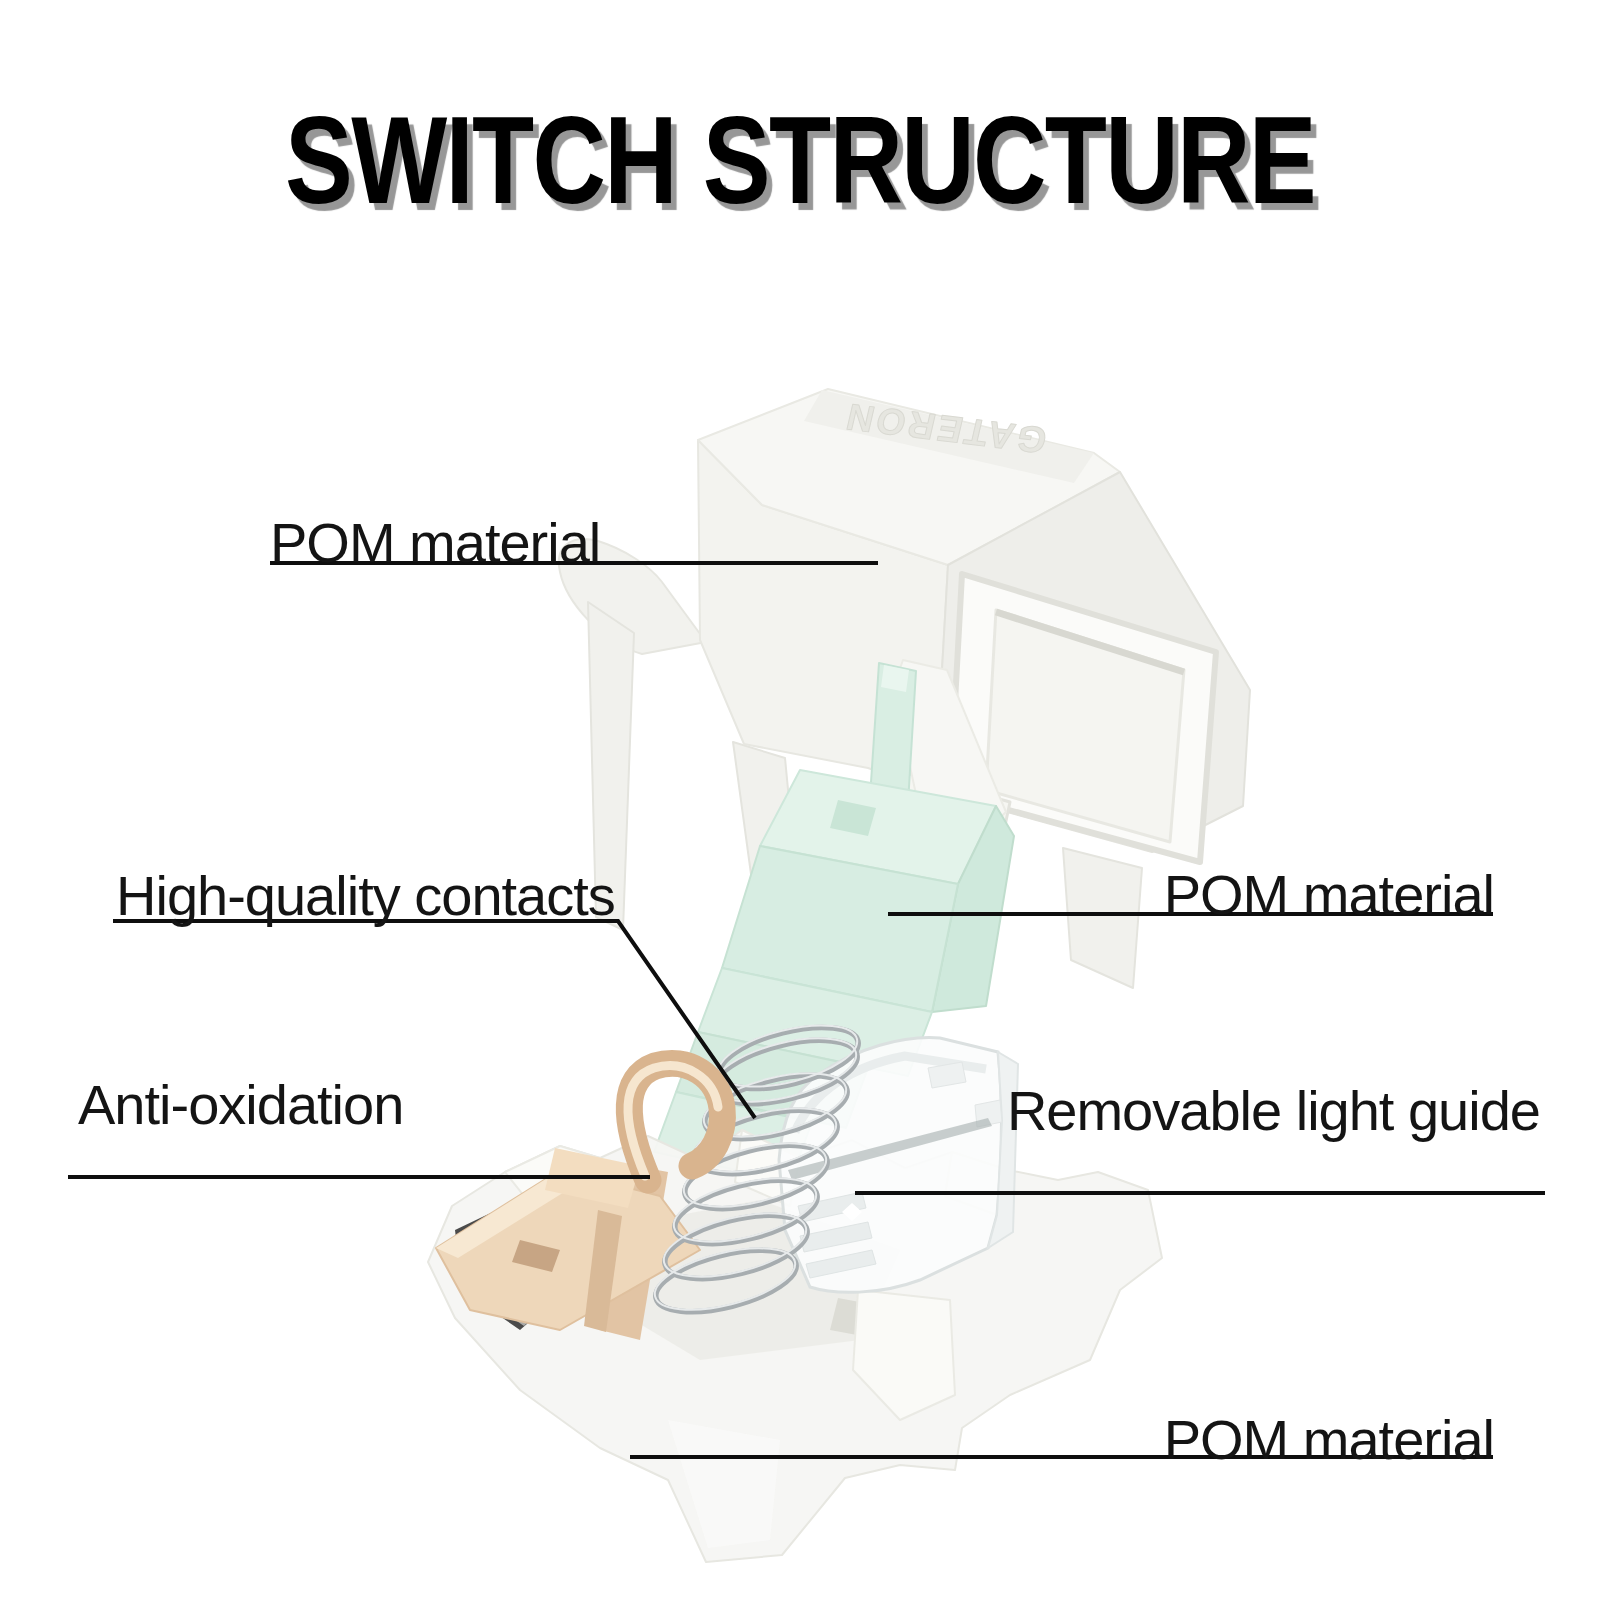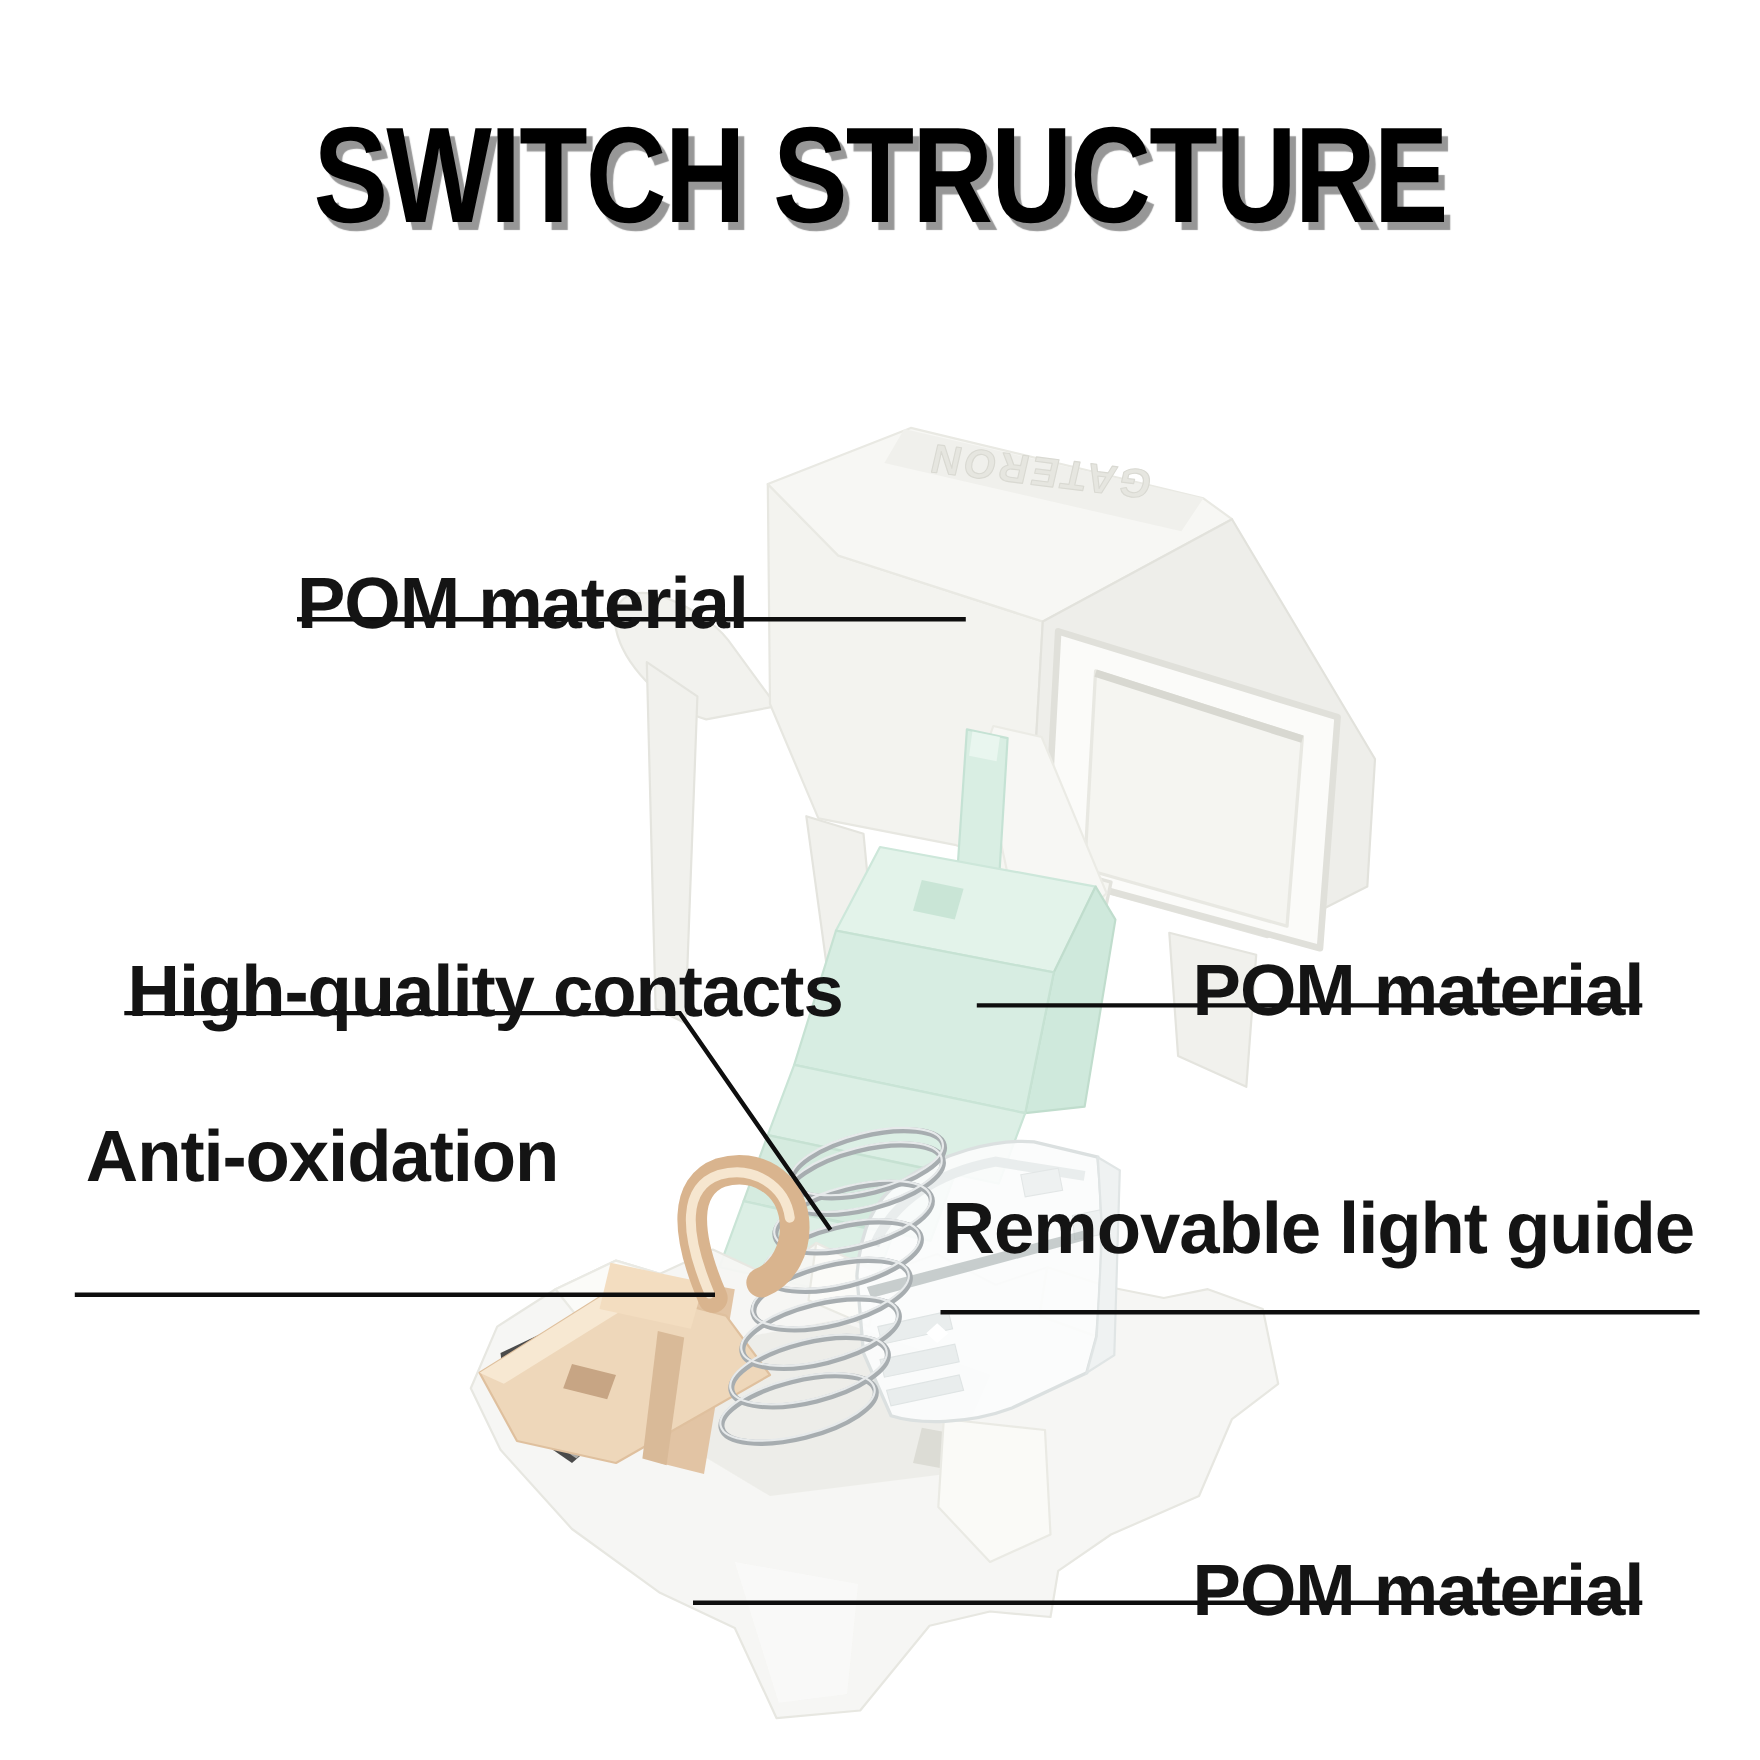--- a/index.html
+++ b/index.html
@@ -9,21 +9,21 @@
   }
   .title{
     position:absolute;left:0;right:0;top:98px;height:130px;
     text-align:center;font-size:124px;font-weight:800;line-height:1;
     letter-spacing:-2px;color:#000;
     transform:scaleX(0.82);
     text-shadow:7px 7px 1px #979797;
     white-space:nowrap;
   }
   .label{
-    position:absolute;font-size:66px;font-weight:700;line-height:1;
+    position:absolute;font-size:56px;font-weight:400;line-height:1;
     letter-spacing:-1px;color:#141414;white-space:nowrap;text-align:center;
   }
   .label.two-line{line-height:46px;}
   #art{position:absolute;left:0;top:0;}
 </style>
 </head>
 <body>
 
 <svg id="art" width="1600" height="1600" viewBox="0 0 1600 1600">
 
@@ -169,21 +169,21 @@
     <path d="M630,1457 H1493"></path>
   </g>
 </svg>
 
 <div class="title">SWITCH STRUCTURE</div>
 
 <div class="label" style="left:270px;top:515px;">POM material</div>
 
 <div class="label" style="left:116px;top:868px;">High-quality contacts</div>
 
-<div class="label two-line" style="left:78px;top:1028px;">
+<div class="label two-line" style="left:78px;top:1082px;">
   <div>Anti-oxidation</div>
 </div>
 
 <div class="label" style="right:106px;top:867px;">POM material</div>
 
 <div class="label" style="right:60px;top:1083px;">Removable light guide</div>
 
 <div class="label" style="right:106px;top:1412px;">POM material</div>
 
 </body></html>

